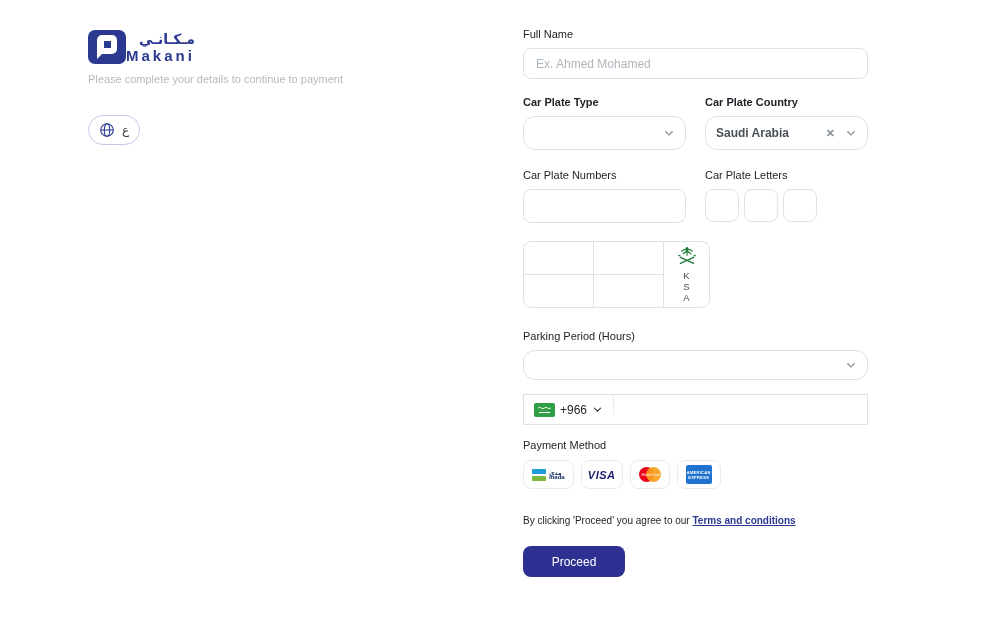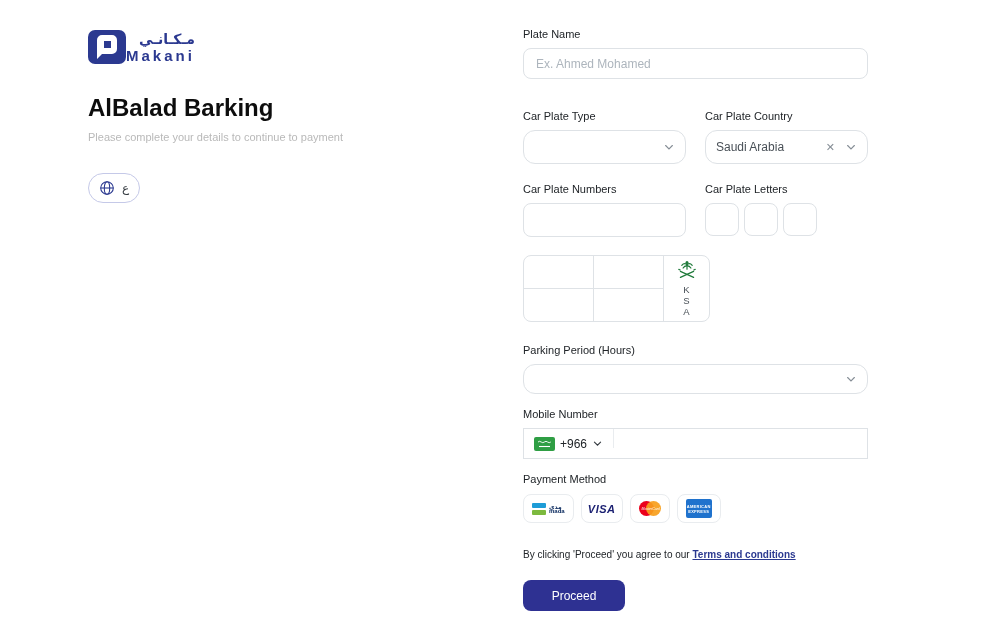--- a/index.html
+++ b/index.html
@@ -25,21 +25,21 @@
   .fld-label { font-size:11px; color:#212529; margin-bottom:8px; }
   .txt-input { width:100%; height:31px; border:1px solid #dee2e6; border-radius:8px; padding:0 12px;
                font-size:12px; color:#212529; outline:none; font-family:inherit; background:#fff; }
   .txt-input::placeholder { color:#adb5bd; }
   .row-2col { display:flex; gap:19px; }
   .col-half { width:163px; }
   .select-box { height:34px; border:1px solid #dee2e6; border-radius:12px; background:#fff;
                 display:flex; align-items:center; padding:0 10px; cursor:pointer; }
   .select-value { flex:1; font-size:12px; color:#495057; }
   .clear-x { font-size:11px; color:#868e96; margin-right:10px; cursor:pointer; }
-  .mt17 { margin-top:31px; } .mt12 { margin-top:19px; }
+  .mt17 { margin-top:17px;font-weight:bold; } .mt12 { margin-top:19px; }
 
   .letters-row { display:flex; gap:5px; }
   .letter-box { width:34px; height:33px; border:1px solid #dee2e6; border-radius:8px; text-align:center;
                 font-size:13px; outline:none; background:#fff; font-family:inherit; }
 
   .plate-preview { margin-top:18px; width:187px; height:67px; border:1px solid #dee2e6; border-radius:8px;
                    display:flex; overflow:hidden; background:#fff; }
   .plate-cells { width:140px; display:grid; grid-template-columns:70px 70px; grid-template-rows:1fr 1fr; }
   .plate-cell { border-right:1px solid #dee2e6; }
   .plate-cell.top { border-bottom:1px solid #dee2e6; }
@@ -92,39 +92,38 @@
       <rect x="0" y="0" width="38" height="34" rx="7" fill="#2b3990"></rect>
       <path fill="#ffffff" d="M9 10 a5 5 0 0 1 5 -5 h10 a5 5 0 0 1 5 5 v9 a5 5 0 0 1 -5 5 h-10 l-5 5 z"></path>
       <rect x="16" y="11" width="7" height="7" fill="#2b3990"></rect>
     </svg>
     <div class="logo-text">
       <span class="logo-ar ar">مـكـانـي</span>
       <span class="logo-en">Makani</span>
     </div>
   </div>
 
-  <h1 class="page-title">AlBalad Barking</h1>
   <p class="page-subtitle">Please complete your details to continue to payment</p>
 
   <button class="lang-btn">
     <svg width="16" height="16" viewBox="0 0 16 16">
       <g fill="none" stroke="#2b3990" stroke-width="1.1">
         <circle cx="8" cy="8" r="6.3"></circle>
         <ellipse cx="8" cy="8" rx="2.7" ry="6.3"></ellipse>
         <line x1="1.7" y1="8" x2="14.3" y2="8"></line>
       </g>
     </svg>
     <span class="lang-label ar">ع</span>
   </button>
 </div>
 
 <div class="form-col">
 
   
-  <div class="fld-label">Plate Name</div>
+  <div class="fld-label">Full Name</div>
   <input class="txt-input" type="text" placeholder="Ex. Ahmed Mohamed" style="">
 
   
   <div class="row-2col mt17">
     <div class="col-half">
       <div class="fld-label">Car Plate Type</div>
       <div class="select-box">
         <span class="select-value"></span>
         <svg width="12" height="12" viewBox="0 0 16 16">
           <path d="M3.5 6 L8 10.5 L12.5 6" fill="none" stroke="#868e96" stroke-width="1.5" stroke-linecap="round"></path>
@@ -193,21 +192,20 @@
     <div class="select-box select-full" style="height:30px;">
       <span class="select-value"></span>
       <svg width="12" height="12" viewBox="0 0 16 16">
         <path d="M3.5 6 L8 10.5 L12.5 6" fill="none" stroke="#868e96" stroke-width="1.5" stroke-linecap="round"></path>
       </svg>
     </div>
   </div>
 
   
   <div class="sect-sm">
-    <div class="fld-label">Mobile Number</div>
     <div class="phone-box">
       <div class="dial-group">
         <svg width="21" height="14" viewBox="0 0 21 14">
           <rect width="21" height="14" rx="2" fill="#2f9e44"></rect>
           <path d="M4 5 q1.6 -1.4 3.2 0 t3.2 0 t3.2 0 t3.2 0" fill="none" stroke="#ffffff" stroke-width="0.9"></path>
           <line x1="5" y1="9.5" x2="16" y2="9.5" stroke="#ffffff" stroke-width="1.1"></line>
         </svg>
         <span class="dial-code">+966</span>
         <svg width="11" height="11" viewBox="0 0 16 16">
           <path d="M3.5 6 L8 10.5 L12.5 6" fill="none" stroke="#343a40" stroke-width="1.6" stroke-linecap="round"></path>

